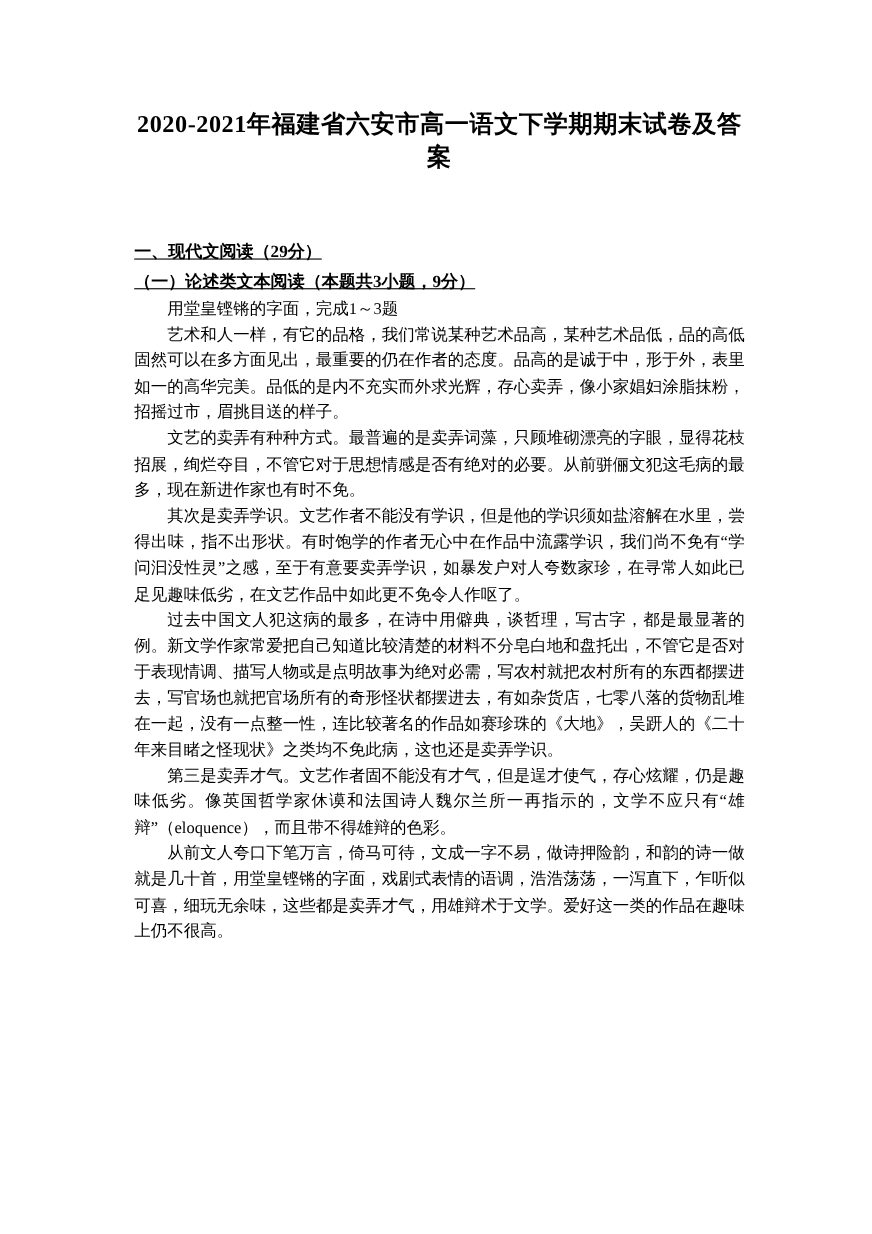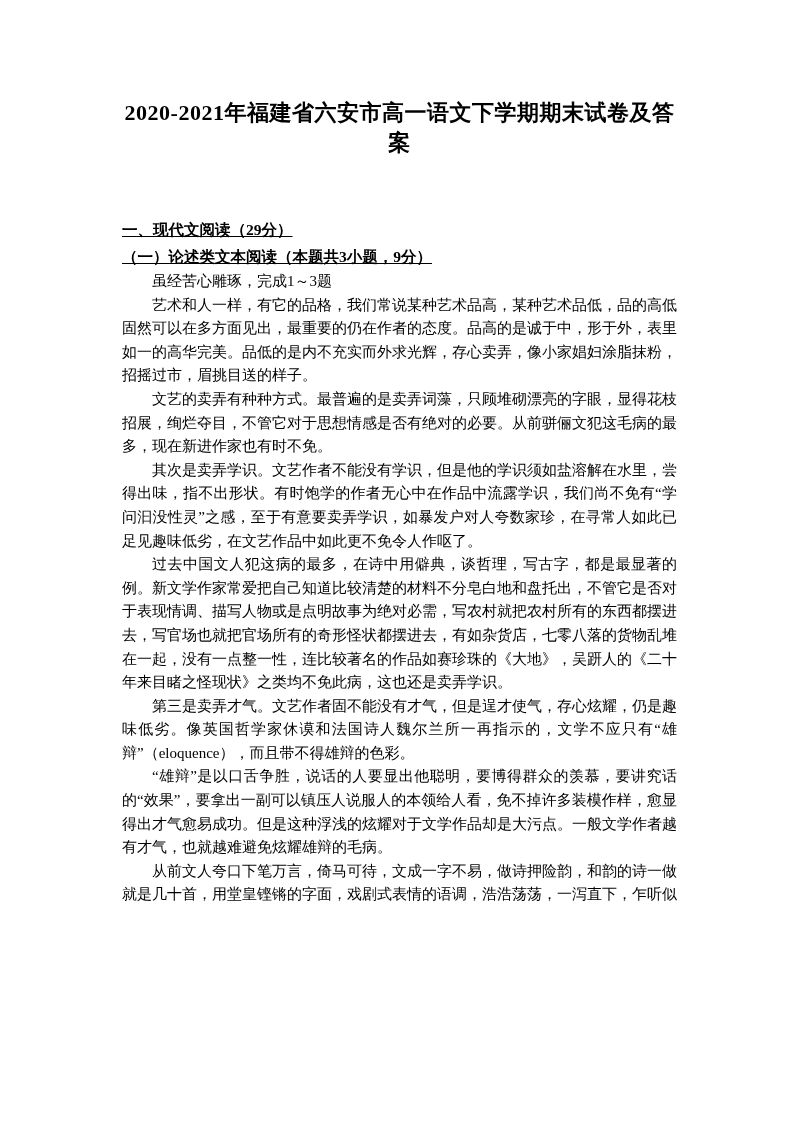--- a/index.html
+++ b/index.html
@@ -73,28 +73,27 @@
 </head>
 <body>
 
 <div class="page">
 
   <h1 class="title">2020-2021年福建省六安市高一语文下学期期末试卷及答案</h1>
 
   <div class="heading">一、现代文阅读（29分）</div>
   <div class="heading">（一）论述类文本阅读（本题共3小题，9分）</div>
 
-  <p class="para instruction">虽经苦心雕琢，完成1～3题</p>
+  <p class="para instruction">用堂皇铿锵的字面，完成1～3题</p>
 
   <p class="para">艺术和人一样，有它的品格，我们常说某种艺术品高，某种艺术品低，品的高低固然可以在多方面见出，最重要的仍在作者的态度。品高的是诚于中，形于外，表里如一的高华完美。品低的是内不充实而外求光辉，存心卖弄，像小家娼妇涂脂抹粉，招摇过市，眉挑目送的样子。</p>
   <p class="para">文艺的卖弄有种种方式。最普遍的是卖弄词藻，只顾堆砌漂亮的字眼，显得花枝招展，绚烂夺目，不管它对于思想情感是否有绝对的必要。从前骈俪文犯这毛病的最多，现在新进作家也有时不免。</p>
   <p class="para">其次是卖弄学识。文艺作者不能没有学识，但是他的学识须如盐溶解在水里，尝得出味，指不出形状。有时饱学的作者无心中在作品中流露学识，我们尚不免有“学问汩没性灵”之感，至于有意要卖弄学识，如暴发户对人夸数家珍，在寻常人如此已足见趣味低劣，在文艺作品中如此更不免令人作呕了。</p>
   <p class="para">过去中国文人犯这病的最多，在诗中用僻典，谈哲理，写古字，都是最显著的例。新文学作家常爱把自己知道比较清楚的材料不分皂白地和盘托出，不管它是否对于表现情调、描写人物或是点明故事为绝对必需，写农村就把农村所有的东西都摆进去，写官场也就把官场所有的奇形怪状都摆进去，有如杂货店，七零八落的货物乱堆在一起，没有一点整一性，连比较著名的作品如赛珍珠的《大地》，吴趼人的《二十年来目睹之怪现状》之类均不免此病，这也还是卖弄学识。</p>
   <p class="para">第三是卖弄才气。文艺作者固不能没有才气，但是逞才使气，存心炫耀，仍是趣味低劣。像英国哲学家休谟和法国诗人魏尔兰所一再指示的，文学不应只有“雄辩”（eloquence），而且带不得雄辩的色彩。</p>
-  <p class="para">“雄辩”是以口舌争胜，说话的人要显出他聪明，要博得群众的羡慕，要讲究话的“效果”，要拿出一副可以镇压人说服人的本领给人看，免不掉许多装模作样，愈显得出才气愈易成功。但是这种浮浅的炫耀对于文学作品却是大污点。一般文学作者越有才气，也就越难避免炫耀雄辩的毛病。</p>
   <p class="para">从前文人夸口下笔万言，倚马可待，文成一字不易，做诗押险韵，和韵的诗一做就是几十首，用堂皇铿锵的字面，戏剧式表情的语调，浩浩荡荡，一泻直下，乍听似可喜，细玩无余味，这些都是卖弄才气，用雄辩术于文学。爱好这一类的作品在趣味上仍不很高。</p>
 
   <div class="watermark">
     <span class="logo">
       <svg viewBox="0 0 24 24" aria-hidden="true">
         <path d="M2 13 L22 3.5 L14.5 21 L11 14.5 Z" fill="#2fb58e"></path>
         <path d="M11 14.5 L22 3.5 L13 12.5 Z" fill="#6fd2b3"></path>
       </svg>
     </span>
     <span>领航学科网 https://xueke.jmkzh.com</span>

